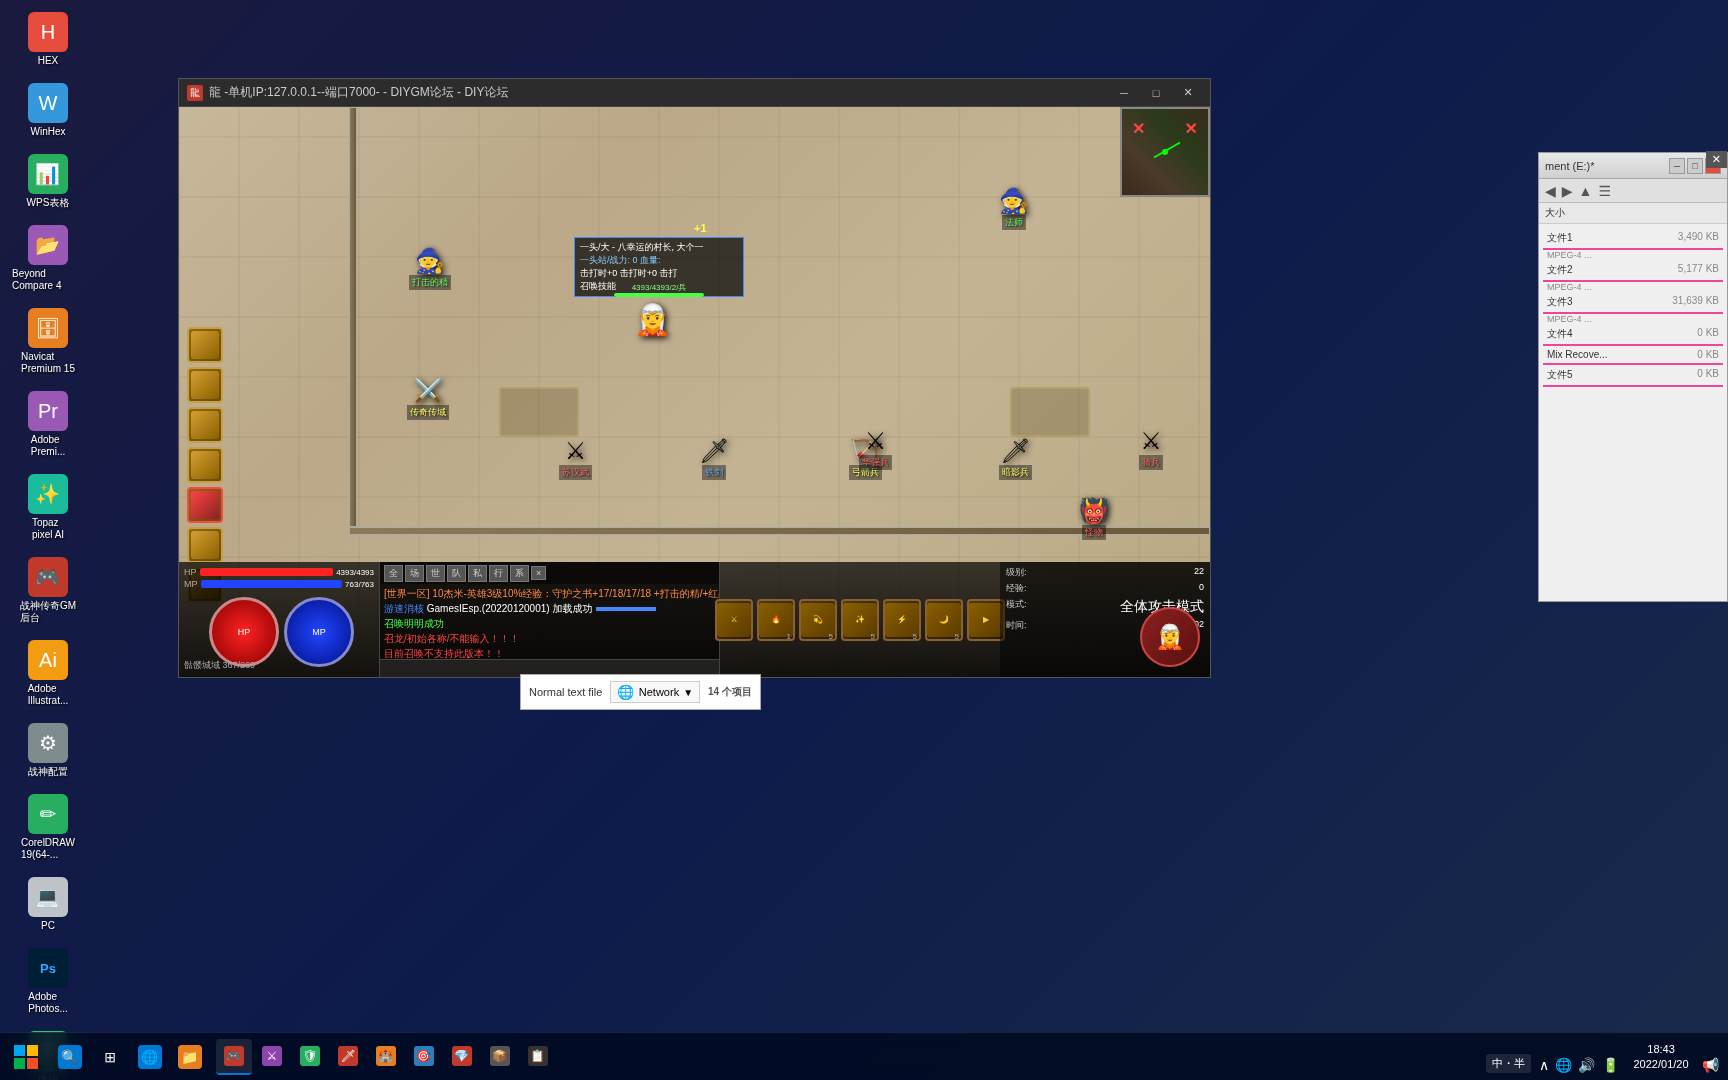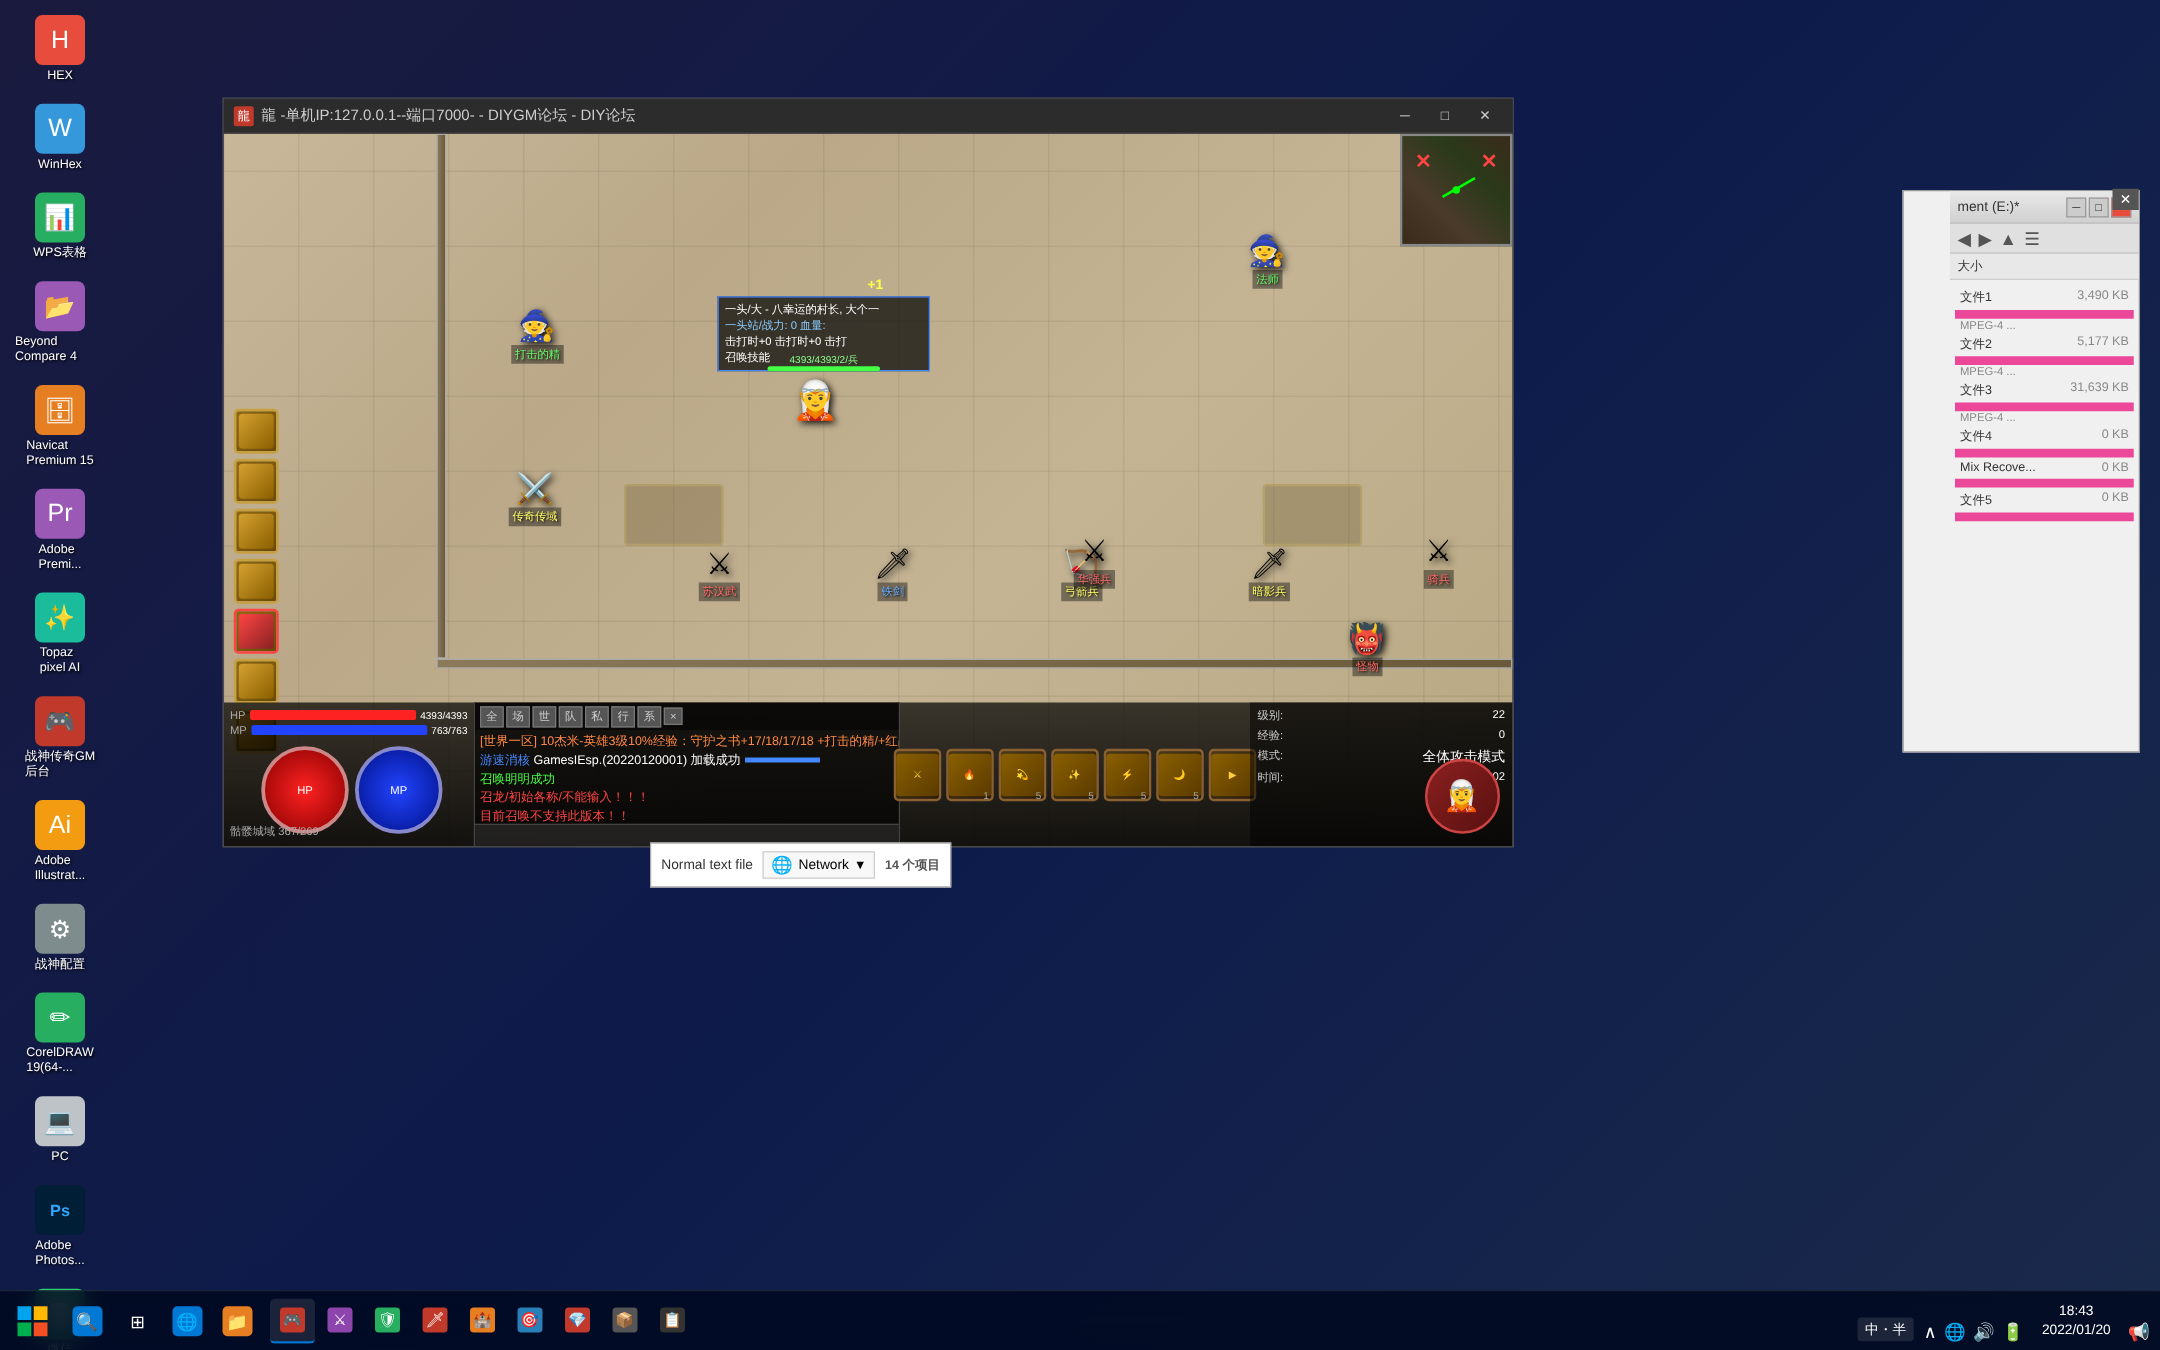--- a/index.html
+++ b/index.html
@@ -508,21 +508,21 @@
       padding: 4px;
       overflow: hidden;
     }
 
     .file-item {
       display: flex;
       justify-content: flex-end;
       padding: 3px 4px;
       font-size: 10px;
       color: #333;
-      border-bottom: 7px solid #ec4899;
+      border-bottom: 2px solid #ec4899;
     }
     .file-item .file-name { flex: 1; white-space: nowrap; overflow: hidden; text-overflow: ellipsis; }
     .file-item .file-size { color: #888; margin-left: 4px; white-space: nowrap; }
 
     
     .save-dialog {
       position: absolute;
       bottom: 370px;
       left: 520px;
       background: white;
@@ -984,33 +984,33 @@
           <div class="hud-right-row">
             <span>级别:</span>
             <span class="hud-right-val">22</span>
           </div>
           <div class="hud-right-row">
             <span>经验:</span>
             <span class="hud-right-val">0</span>
           </div>
           <div class="hud-right-row">
             <span>模式:</span>
-            <span class="hud-right-val" style="font-size:11px;">全体攻击模式</span>
+            <span class="hud-right-val" style="font-size:14px;">全体攻击模式</span>
           </div>
           <div class="hud-right-row">
             <span>时间:</span>
             <span class="hud-right-val">18:43:02</span>
           </div>
           <div class="hud-avatar">🧝</div>
         </div>
       </div>
     </div>
   </div>
 
-  <div class="file-window" style="top:152px; right:16px; width:190px; height:450px;padding-left:37px;">
+  <div class="file-window" style="top:152px; right:0; width:190px; height:450px;">
     <div class="file-titlebar">
       <span class="file-title">ment (E:)*</span>
       <div class="file-controls">
         <button class="file-ctrl-btn">─</button>
         <button class="file-ctrl-btn">□</button>
         <button class="file-ctrl-btn close-btn">✕</button>
       </div>
     </div>
 
     <div style="position:absolute;top:-2px;right:0;background:#555;color:white;padding:2px 6px;font-size:11px;cursor:pointer;z-index:10;">✕</div>

